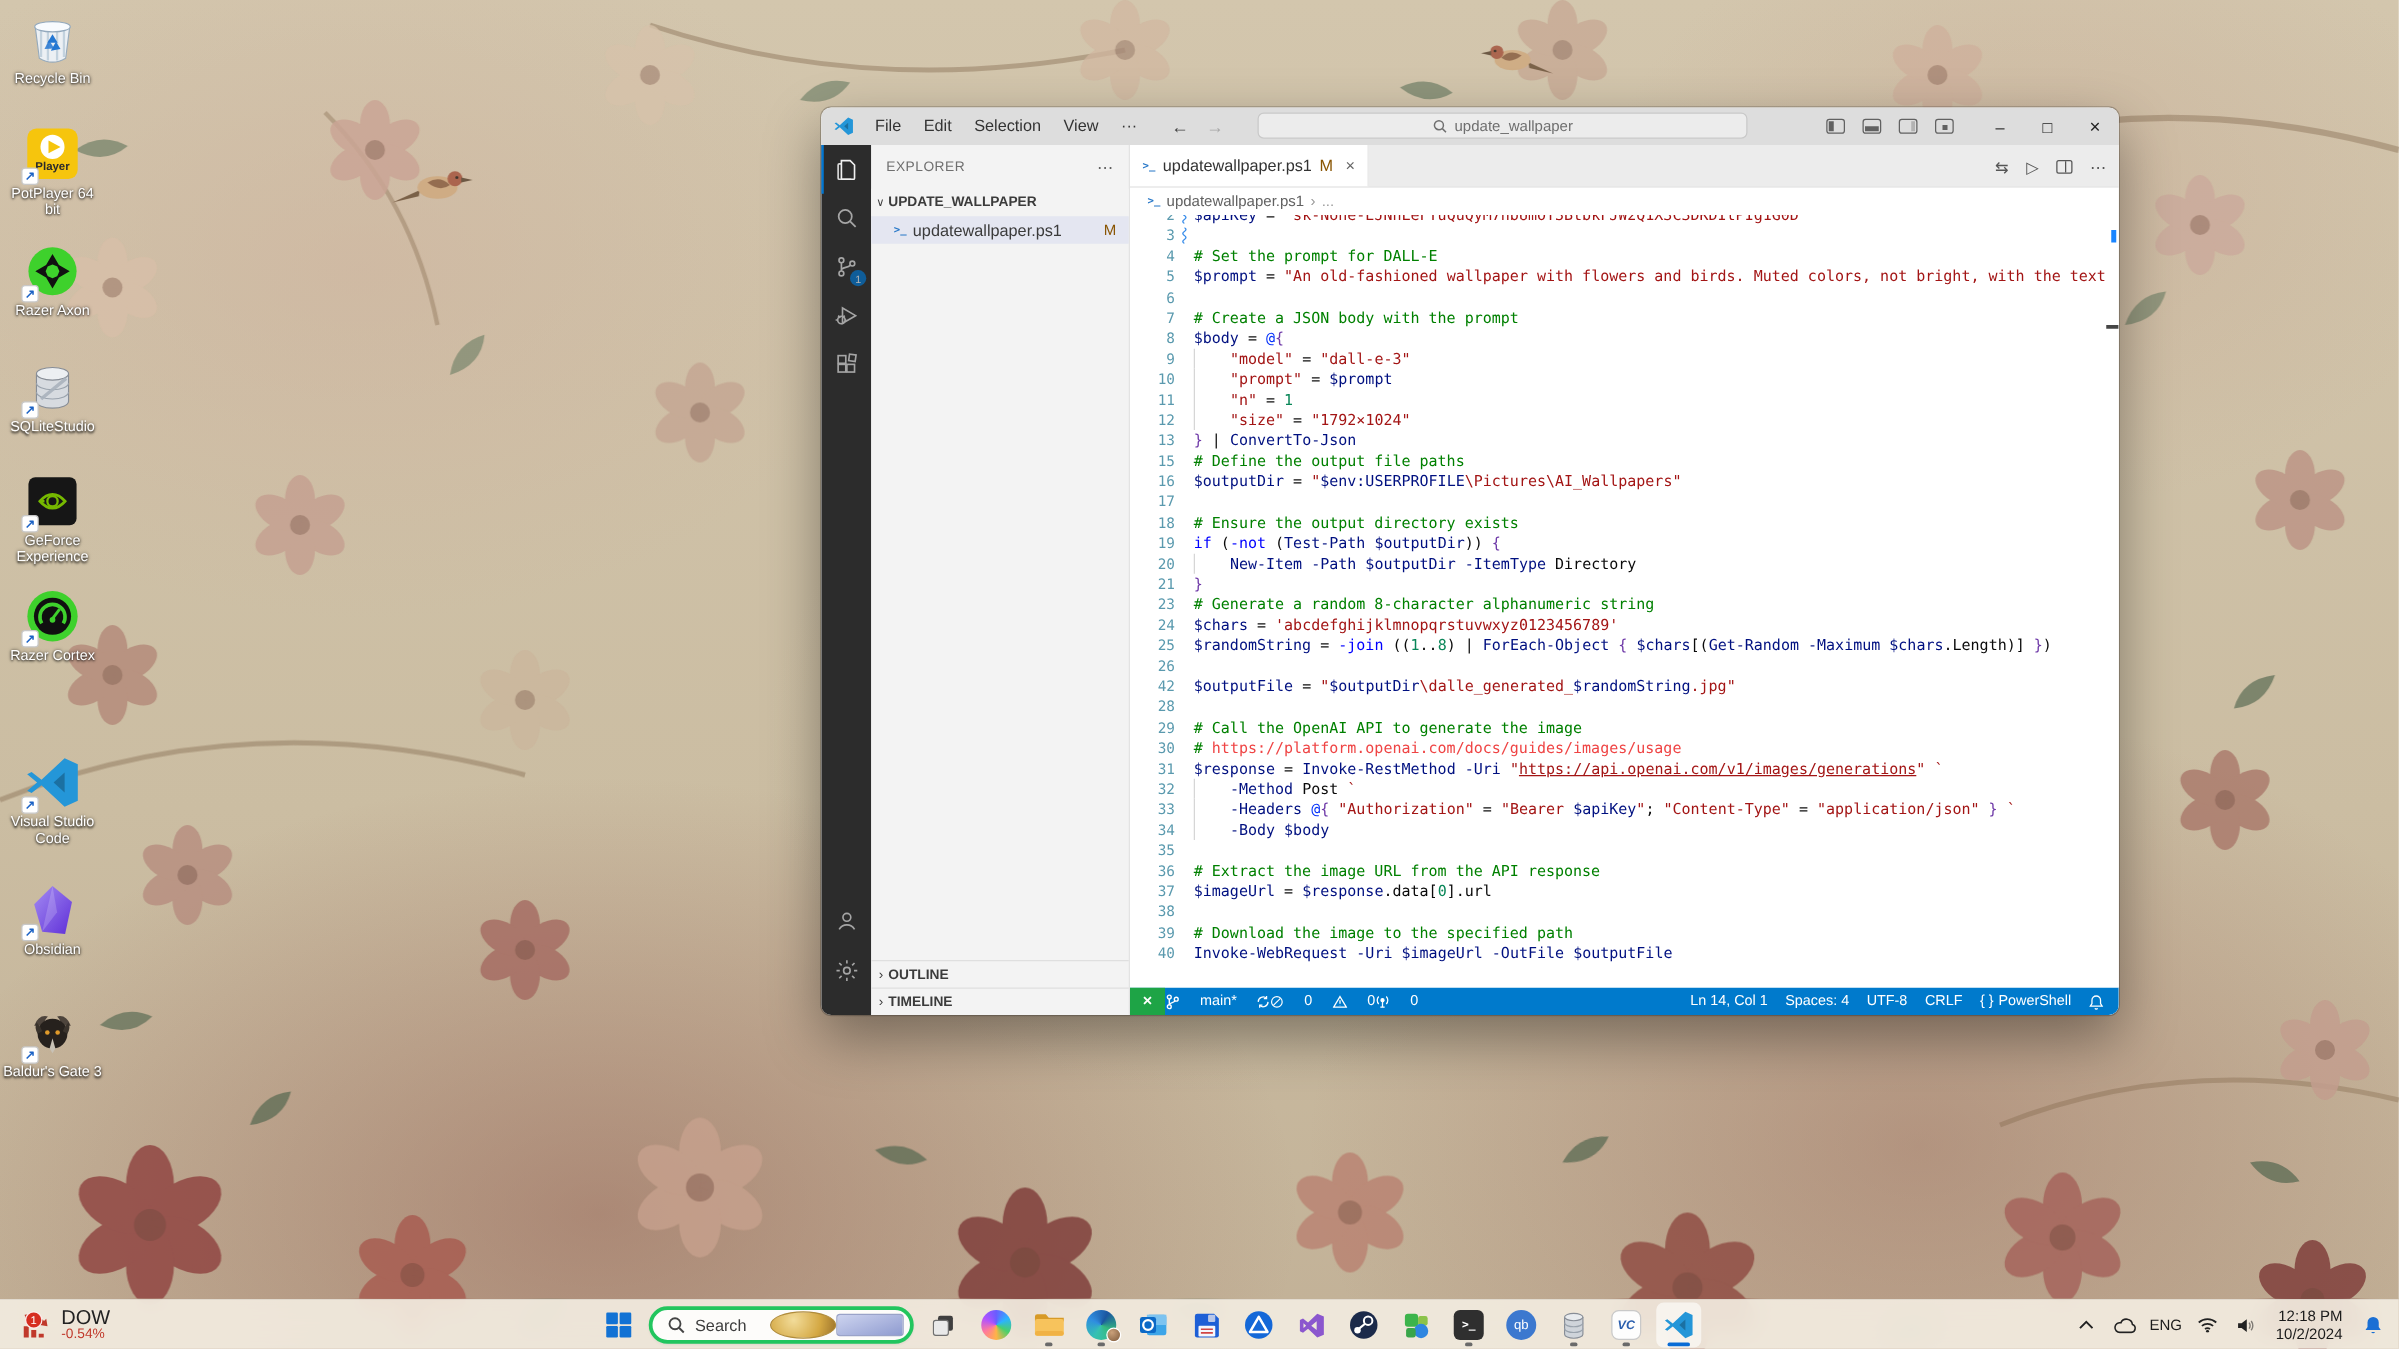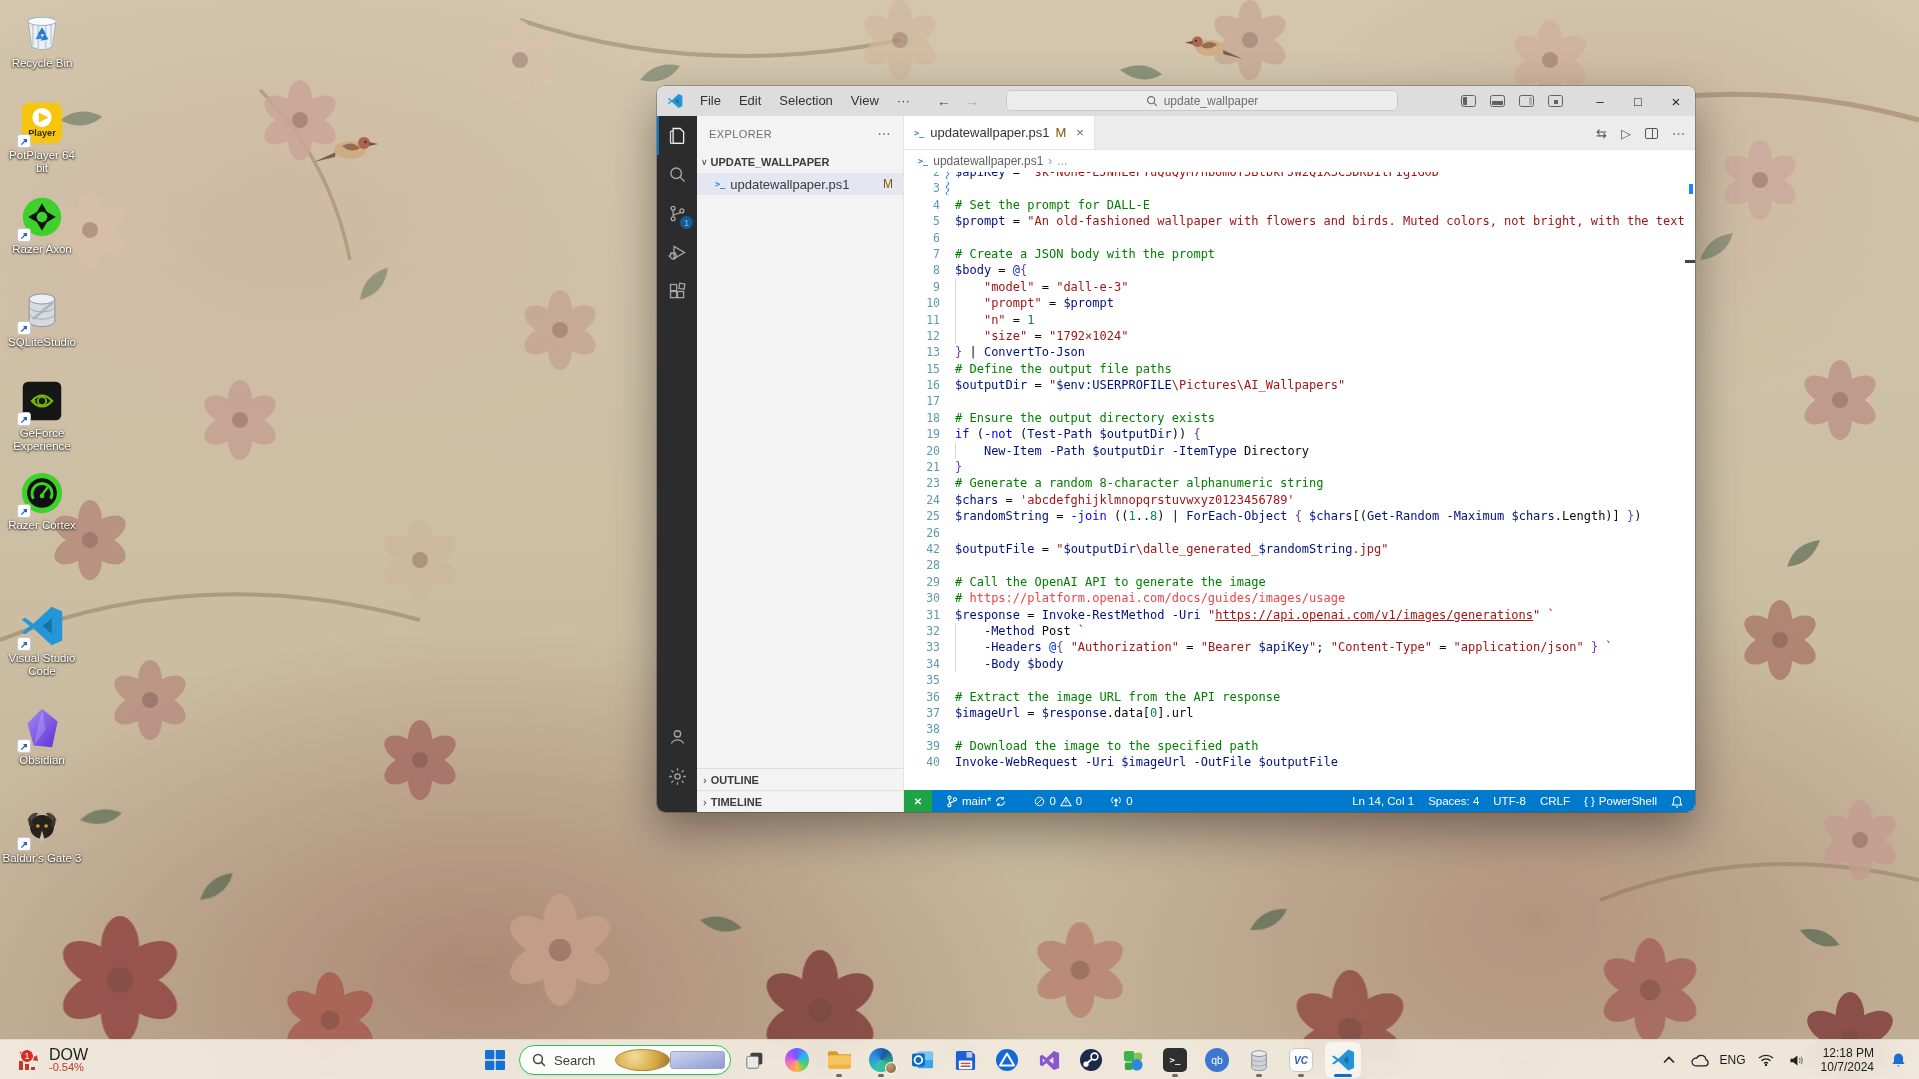--- a/index.html
+++ b/index.html
@@ -81,37 +81,37 @@
   .tk-k{color:#0000ff}.tk-n{color:#098658}.tk-s{color:#a31515}.tk-cm{color:#008000}
   .tk-p{color:#6f3aa8}.tk-at{color:#0431fa}.tk-bt{color:#a31515}
   .tk-lu{color:#ef4444;}
   .tk-su{color:#a31515;text-decoration:underline}
   .ovr-blue{position:absolute;right:2px;top:12px;width:4px;height:10px;background:#1a85ff}
   .ovr-dash{position:absolute;right:0;top:88px;width:10px;height:3px;background:#454545}
   
   #statusbar{height:22px;background:#007acc;display:flex;align-items:center;color:#fff;font-size:11.5px;flex:none}
   .remote{height:22px;width:28px;background:#1ea446;display:flex;align-items:center;justify-content:center;
      font-size:10px;font-weight:bold;flex:none}
-  .sbitem{display:flex;align-items:center;gap:4px;padding:0 14px;height:16px}
+  .sbitem{display:flex;align-items:center;gap:16px;padding:0 0;height:16px}
   .sb-right{margin-left:auto;display:flex;align-items:center;gap:14px;padding-right:12px}
   
   #taskbar{position:absolute;left:0;right:0;bottom:0;height:40px;z-index:10;
      background:rgba(242,235,223,.92);backdrop-filter:blur(8px);border-top:1px solid rgba(0,0,0,.05);
      display:flex;align-items:center}
   #widget{position:absolute;left:8px;top:0;height:40px;display:flex;align-items:center;gap:7px;padding:0 8px;border-radius:6px}
   .wbadge{position:absolute;left:4px;top:2px;background:#d62d20;color:#fff;font-size:9px;width:14px;height:14px;
      border-radius:50%;display:flex;align-items:center;justify-content:center;border:1.5px solid rgba(255,255,255,.9)}
   .wtxt1{font-size:16px;color:#222;line-height:13px}
   .wtxt2{font-size:11px;color:#c0392b;line-height:12px}
   #centericons{position:absolute;left:477px;top:0;height:40px;display:flex;align-items:center;gap:6px}
   .tbi{width:36px;height:36px;border-radius:6px;display:flex;align-items:center;justify-content:center;position:relative}
   .tbi.active{background:rgba(255,255,255,.6)}
   .rundot{position:absolute;bottom:1px;left:50%;transform:translateX(-50%);width:6px;height:3px;border-radius:2px;background:#6a6a6a}
   .activebar{position:absolute;bottom:1px;left:50%;transform:translateX(-50%);width:18px;height:3px;border-radius:2px;background:#0a6cd6}
-  #tbsearch{width:212px;height:30px;background:#fdfcfa;border:1px solid #22c55e;border-radius:15px;
+  #tbsearch{width:212px;height:30px;background:#fdfcfa;border:3px solid #22c55e;border-radius:15px;
      display:flex;align-items:center;gap:8px;padding:0 5px 0 12px;box-shadow:0 1px 2px rgba(0,0,0,.06)}
   #tbsearch span{font-size:13px;color:#3c3c3c;flex:1}
   .medal{width:22px;height:22px;border-radius:50%;background:radial-gradient(circle at 35% 30%,#f2dc9a,#d4a843 60%,#9a712a);flex:none;border:1px solid #b08c3c}
   .medcard{width:13px;height:18px;border-radius:3px;background:linear-gradient(160deg,#cdd4ef,#8f9bd0);margin-left:-8px;flex:none;border:1px solid #9aa3c8}
   #tray{position:absolute;right:6px;top:0;height:40px;display:flex;align-items:center;gap:9px;padding-right:4px}
   .trayic{display:flex;align-items:center;justify-content:center;width:22px;height:30px;border-radius:4px}
   #clock{text-align:right;font-size:12px;color:#1b1b1b;line-height:14px;padding:0 4px}
   .eng{font-size:12px;color:#1b1b1b}
   
   svg{display:block}
@@ -730,21 +730,21 @@
       </svg>
     </span>
     <span class="trayic">
       <svg width="15" height="13" viewBox="0 0 16 14">
         <path d="M1.5 5h3L9 1.5v11L4.5 9h-3Z" fill="#222"></path>
         <path d="M11 4.5a4.4 4.4 0 0 1 0 5M12.8 3a7 7 0 0 1 0 8" fill="none" stroke="#222" stroke-width="1.2" opacity=".55"></path>
       </svg>
     </span>
     <div id="clock">
       <div>12:18 PM</div>
-      <div>10/7/2024</div>
+      <div>10/2/2024</div>
     </div>
     <span class="trayic">
       <svg width="15" height="16" viewBox="0 0 15 16">
         <path d="M7.5 1.5a4.5 4.5 0 0 1 4.5 4.5v3.5l1.6 2.5H1.4L3 9.5V6a4.5 4.5 0 0 1 4.5-4.5Z" fill="#1a6fd4"></path>
         <path d="M6 13.5a1.6 1.6 0 0 0 3 0" fill="#1a6fd4"></path>
       </svg>
     </span>
   </div>
 </div>
 

